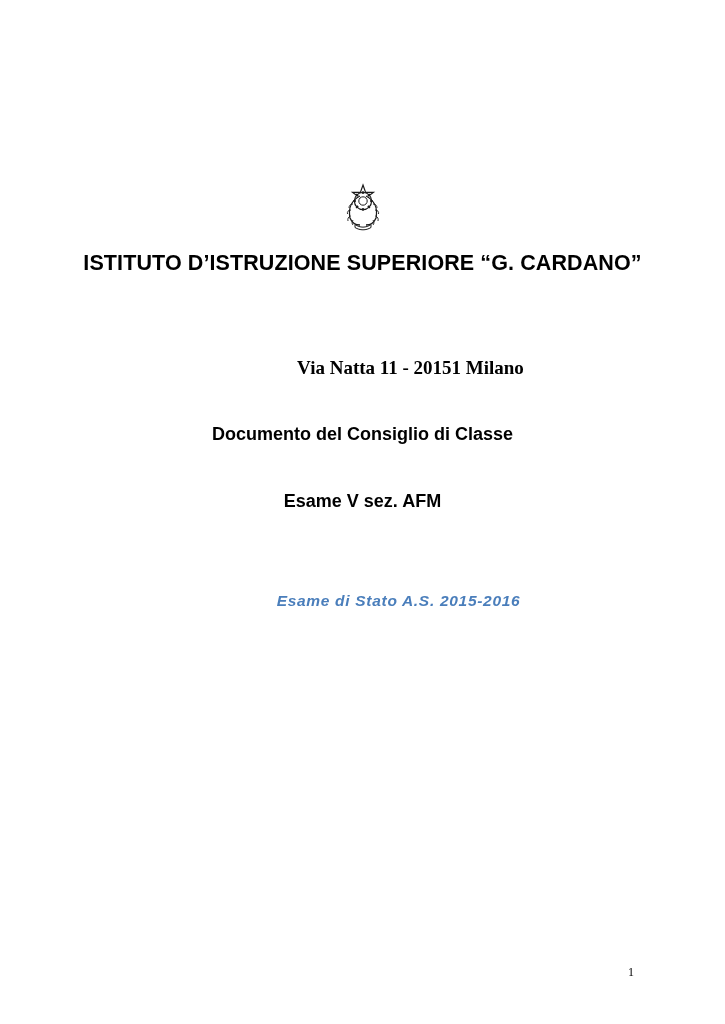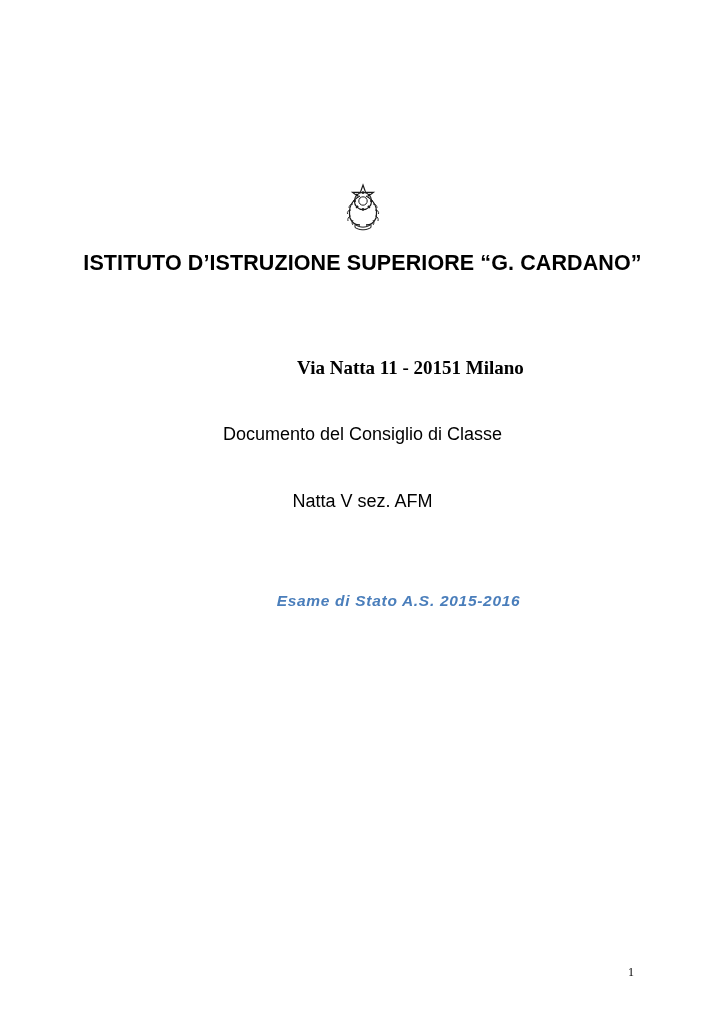--- a/index.html
+++ b/index.html
@@ -52,21 +52,21 @@
     font-size: 19px;
     color: #000000;
     margin-left: 48px;
   }
   .subtitle {
     position: absolute;
     left: 0;
     width: 725px;
     text-align: center;
     font-family: "Liberation Sans", sans-serif;
-    font-weight: normal;
+    font-weight: bold;
     font-size: 18px;
     color: #000000;
   }
   .subtitle.s1 { top: 424px; }
   .subtitle.s2 { top: 491px; }
   .exam {
     position: absolute;
     top: 592px;
     left: 0;
     width: 725px;
@@ -130,19 +130,19 @@
       </svg>
     </span>
   </div>
 
   <div class="title-main">ISTITUTO D’ISTRUZIONE SUPERIORE “G. CARDANO”</div>
 
   <div class="addr">Via Natta 11 - 20151 Milano</div>
 
   <div class="subtitle s1">Documento del Consiglio di Classe</div>
 
-  <div class="subtitle s2">Natta V  sez. AFM</div>
+  <div class="subtitle s2">Esame V  sez. AFM</div>
 
   <div class="exam">Esame di Stato A.S. 2015-2016</div>
 
   <div class="page-number">1</div>
 
 </div>
 
 </body></html>

